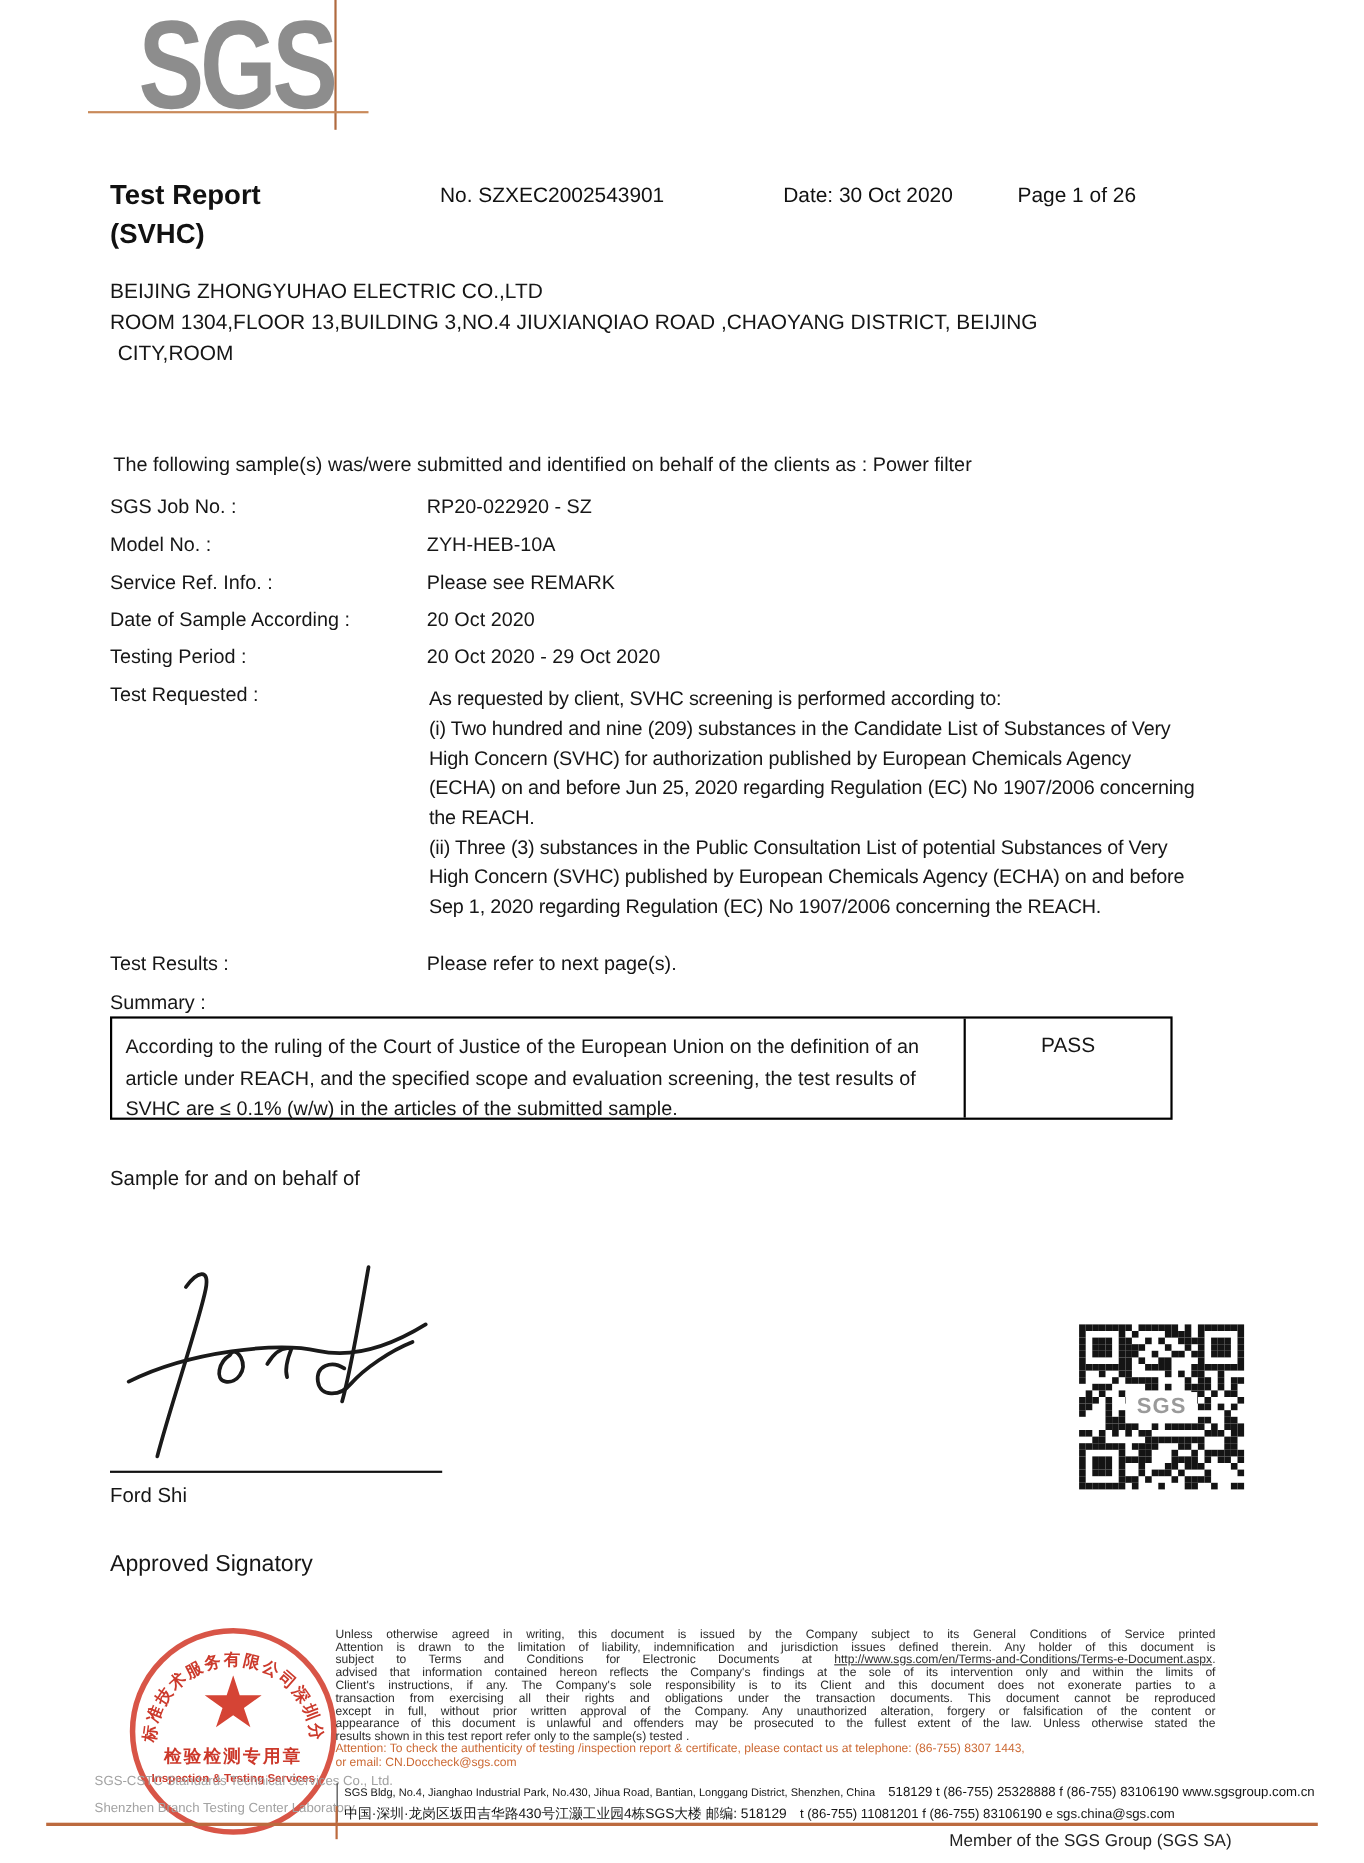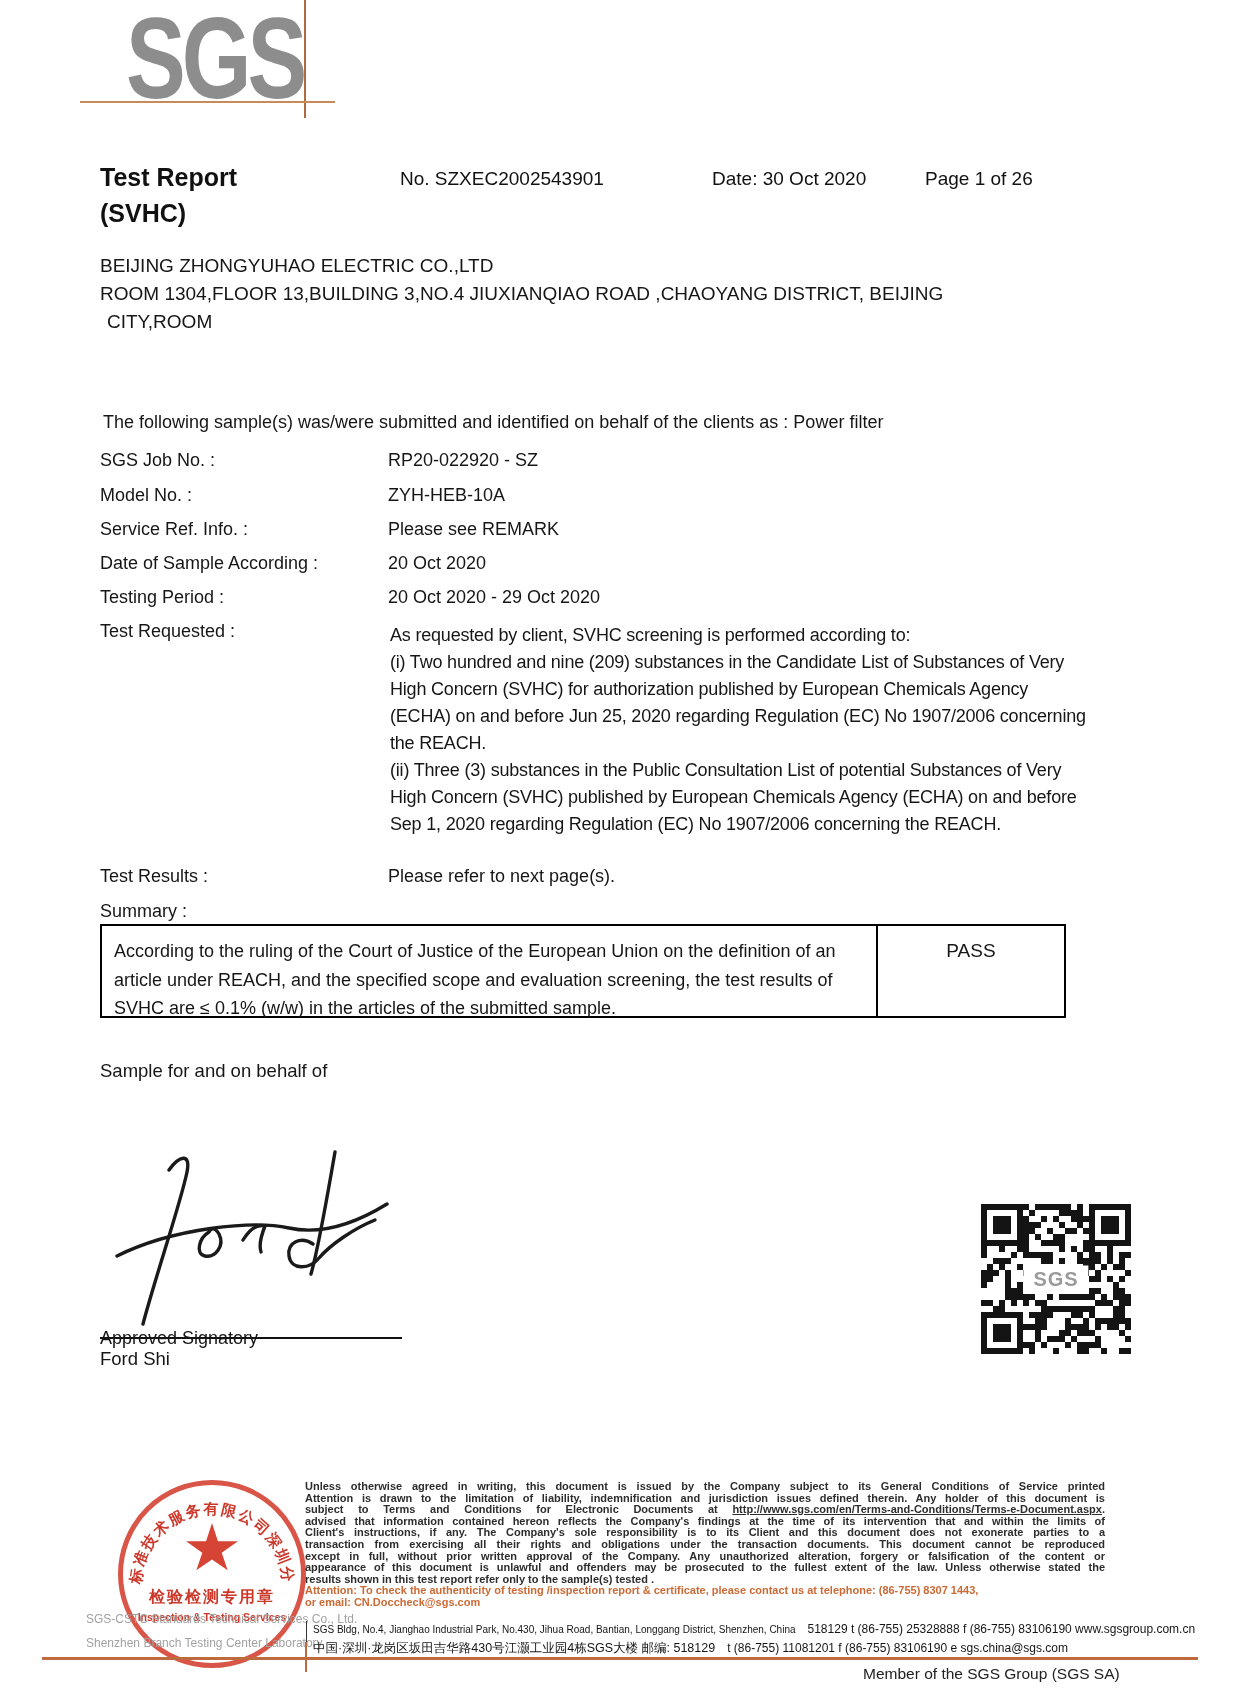--- a/index.html
+++ b/index.html
@@ -35,21 +35,21 @@
             padding:2px 10px;letter-spacing:1px;}
   
   .stamp{border-radius:50%;border:5px solid rgba(208,48,31,.82);box-sizing:border-box;}
   .stamp-star{clip-path:polygon(50% 0%,61% 35%,98% 35%,68% 57%,79% 91%,50% 70%,21% 91%,32% 57%,2% 35%,39% 35%);
               background:rgba(208,48,31,.9);}
   .stamp-cn{width:100%;text-align:center;color:rgba(200,40,25,.92);font-weight:bold;
             font-size:16px;letter-spacing:2px;}
   .stamp-en{width:100%;text-align:center;color:rgba(200,40,25,.92);font-weight:bold;font-size:10.5px;}
   .ghost-co{font-size:12px;color:#a2a2a2;white-space:nowrap;}
   
-  .legal{width:800px;font-size:11px;line-height:11.6px;font-weight:bold;color:#2d2d2d;}
+  .legal{width:800px;font-size:11px;line-height:11.6px;font-weight:normal;color:#2d2d2d;}
   .legal-line{text-align:justify;text-align-last:justify;}
   .legal-line.last{text-align:left;text-align-last:left;}
   .legal-url{text-decoration:underline;}
   .attention{color:#cc6a35;}
   .addr-row{display:flex;align-items:baseline;gap:12px;white-space:nowrap;line-height:18px;}
   .addr-street{font-size:10px;color:#151515;}
   .addr-street.cn{font-size:12.5px;}
   .addr-contact{font-size:12px;color:#151515;}
   .member{font-size:15.5px;color:#222;}
 </style>
@@ -114,21 +114,21 @@
       <path d="M66,42 C76,28 88,24 84,44 C78,74 52,150 40,196"></path>
       <path d="M14,128 C70,100 150,92 186,100 C222,108 258,92 284,76"></path>
       <path d="M106,104 C96,110 92,126 102,128 C112,130 122,118 116,106 C112,99 108,100 106,104"></path>
       <path d="M140,112 C146,102 154,96 162,98 C158,108 156,118 158,124"></path>
       <path d="M232,24 C226,58 216,118 208,146"></path>
       <path d="M210,116 C198,108 184,114 186,128 C188,142 206,142 216,130 C228,116 252,100 272,92"></path>
     </g>
   </svg>
   <div class="abs sig-line" style="left:100px;top:1337px;width:302px;height:2px;"></div>
   <div class="abs body-text" style="left:100px;top:1348px;font-size:18.5px;">Ford Shi</div>
-  <div class="abs body-text" style="left:100px;top:1328px;font-size:18px;">Approved Signatory</div>
+  <div class="abs body-text" style="left:100px;top:1410px;font-size:21px;">Approved Signatory</div>
 
   <div class="abs qr" style="left:977px;top:1200px;width:158px;height:158px;">
     <div style="position:absolute;left:4px;top:4px;width:150px;height:150px;" id="qr-grid">
         <div style="position: absolute; left: 0px; top: 0px; width: 6px; height: 6px; background: rgb(20, 20, 20);"></div>
         <div style="position: absolute; left: 6px; top: 0px; width: 6px; height: 6px; background: rgb(20, 20, 20);"></div>
         <div style="position: absolute; left: 12px; top: 0px; width: 6px; height: 6px; background: rgb(20, 20, 20);"></div>
         <div style="position: absolute; left: 18px; top: 0px; width: 6px; height: 6px; background: rgb(20, 20, 20);"></div>
         <div style="position: absolute; left: 24px; top: 0px; width: 6px; height: 6px; background: rgb(20, 20, 20);"></div>
         <div style="position: absolute; left: 30px; top: 0px; width: 6px; height: 6px; background: rgb(20, 20, 20);"></div>
         <div style="position: absolute; left: 36px; top: 0px; width: 6px; height: 6px; background: rgb(20, 20, 20);"></div>
@@ -451,21 +451,21 @@
     <div class="abs stamp-en" style="top:126px;">Inspection &amp; Testing Services</div>
   </div>
 
   <div class="abs ghost-co" style="left:86px;top:1612px;">SGS-CSTC Standards Technical Services Co., Ltd.</div>
   <div class="abs ghost-co" style="left:86px;top:1636px;">Shenzhen Branch Testing Center Laboratory</div>
 
   <div class="abs legal" style="left:305px;top:1481px;">
     <div class="legal-line">Unless otherwise agreed in writing, this document is issued by the Company subject to its General Conditions of Service printed</div>
     <div class="legal-line">Attention is drawn to the limitation of liability, indemnification and jurisdiction issues defined therein. Any holder of this document is</div>
     <div class="legal-line"><span>subject to Terms and Conditions for Electronic Documents at </span><span class="legal-url">http://www.sgs.com/en/Terms-and-Conditions/Terms-e-Document.aspx</span><span>.</span></div>
-    <div class="legal-line">advised that information contained hereon reflects the Company's findings at the time of its intervention that and within the limits of</div>
+    <div class="legal-line">advised that information contained hereon reflects the Company's findings at the sole of its intervention only and within the limits of</div>
     <div class="legal-line">Client's instructions, if any. The Company's sole responsibility is to its Client and this document does not exonerate parties to a</div>
     <div class="legal-line">transaction from exercising all their rights and obligations under the transaction documents. This document cannot be reproduced</div>
     <div class="legal-line">except in full, without prior written approval of the Company. Any unauthorized alteration, forgery or falsification of the content or</div>
     <div class="legal-line">appearance of this document is unlawful and offenders may be prosecuted to the fullest extent of the law. Unless otherwise stated the</div>
     <div class="legal-line last">results shown in this test report refer only to the sample(s) tested .</div>
     <div class="legal-line last attention">Attention: To check the authenticity of testing /inspection report &amp; certificate, please contact us at telephone: (86-755) 8307 1443,</div>
     <div class="legal-line last attention">or email: CN.Doccheck@sgs.com</div>
   </div>
 
   <div class="abs" style="left:306px;top:1621px;width:1px;height:35px;background:#333;"></div>

